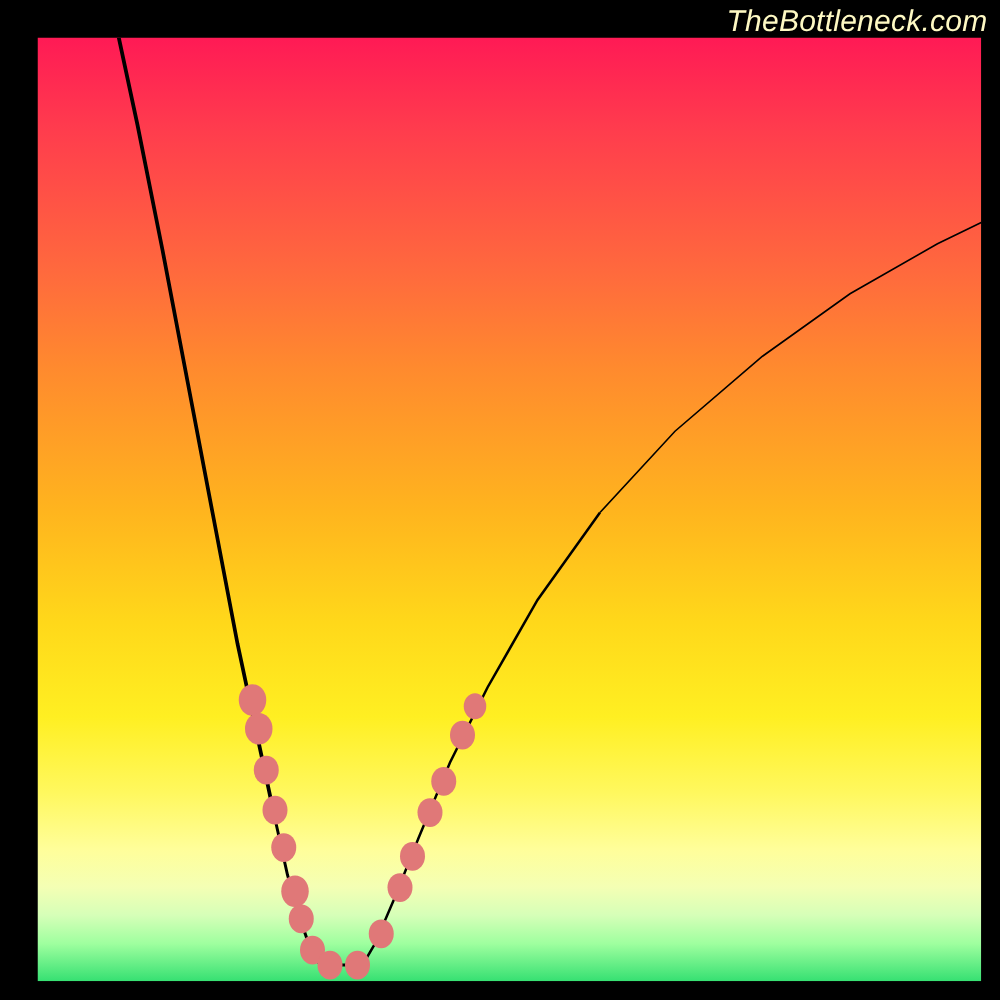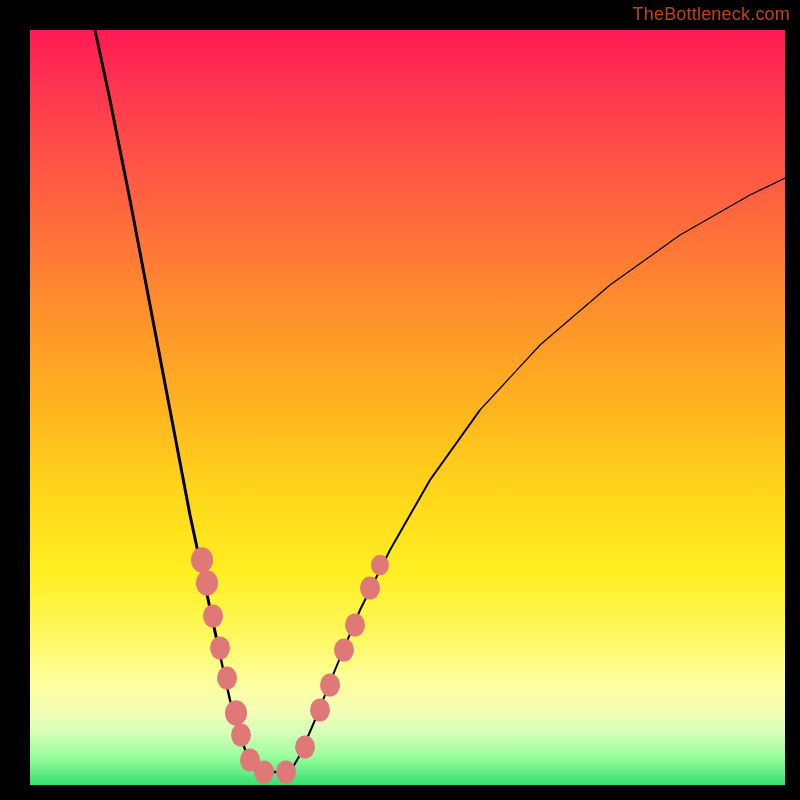--- a/index.html
+++ b/index.html
@@ -42,24 +42,25 @@
       #f4ffb4 90%,
       #d6ffb8 93%,
       #9fff9f 96%,
       #36e072 100%
     );
   }
   .attribution {
     position: absolute;
     top: 4px;
     right: 10px;
-    color: #c2410c;
-    font-size: 18px;
+    color: #fef9c3;
+    font-size: 24px;
     font-weight: 400;
     letter-spacing: 0.2px;
+    font-style: italic;
   }
   .svg-overlay {
     position: absolute;
     inset: 0;
   }
   .curve {
     stroke: #000;
     fill: none;
   }
   .curve.left-far { stroke-width: 3; }

